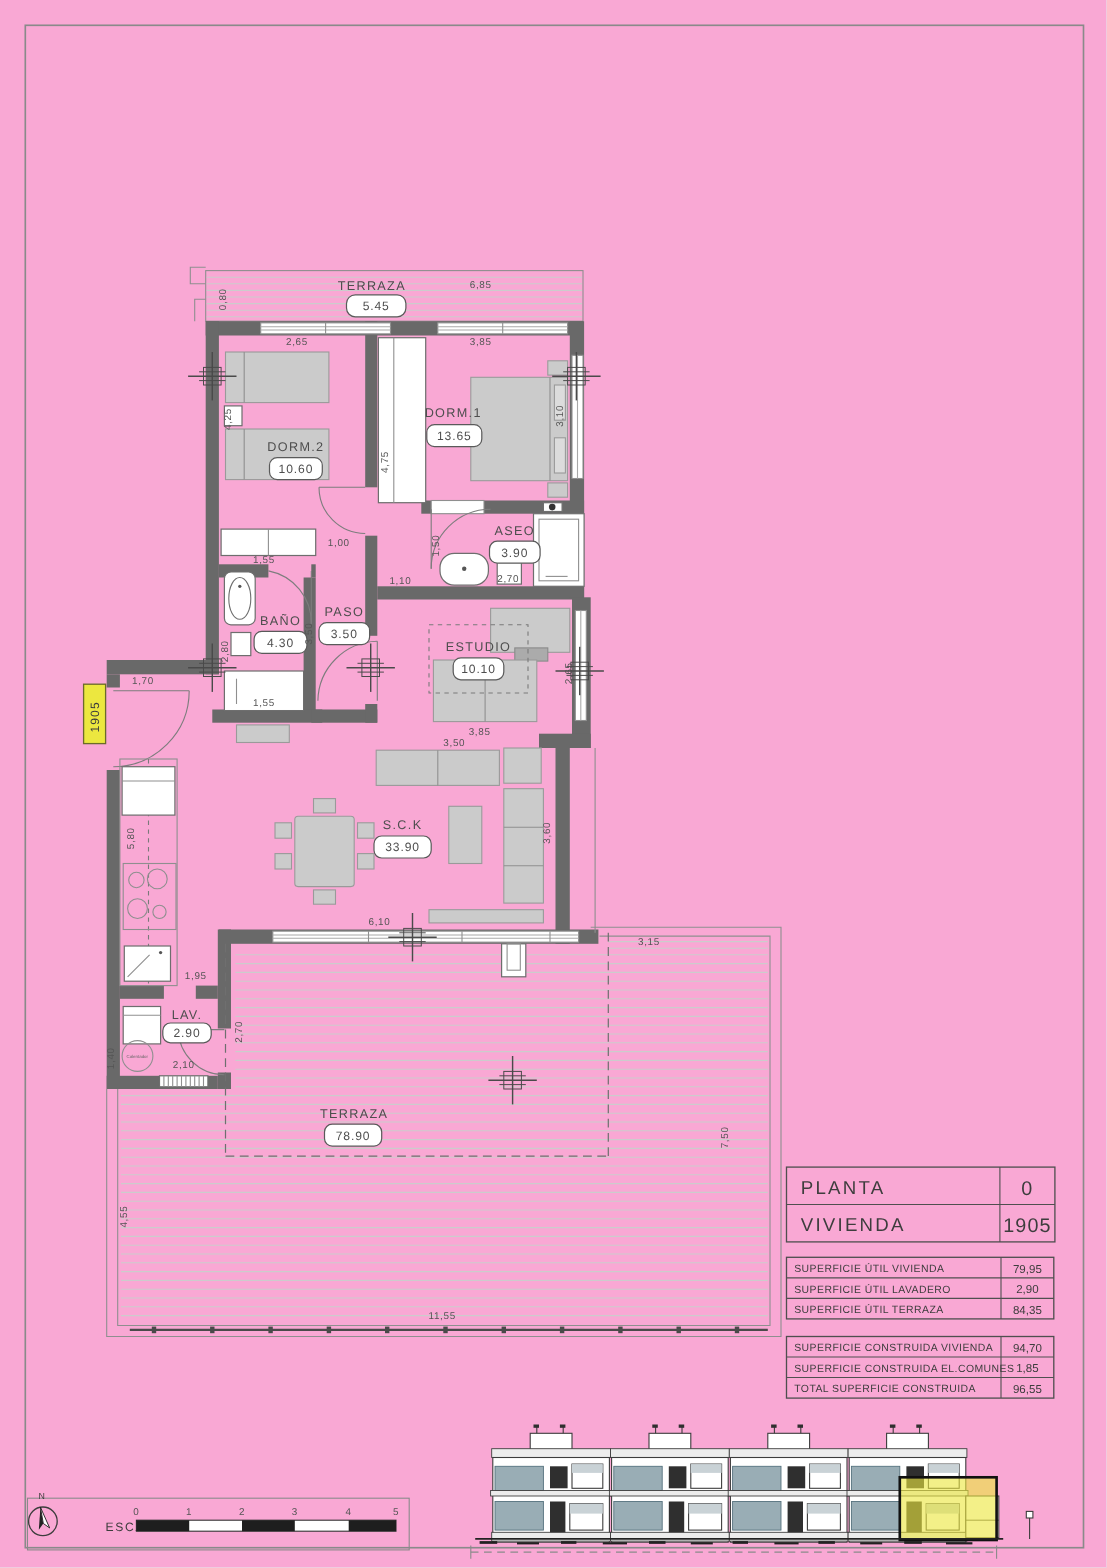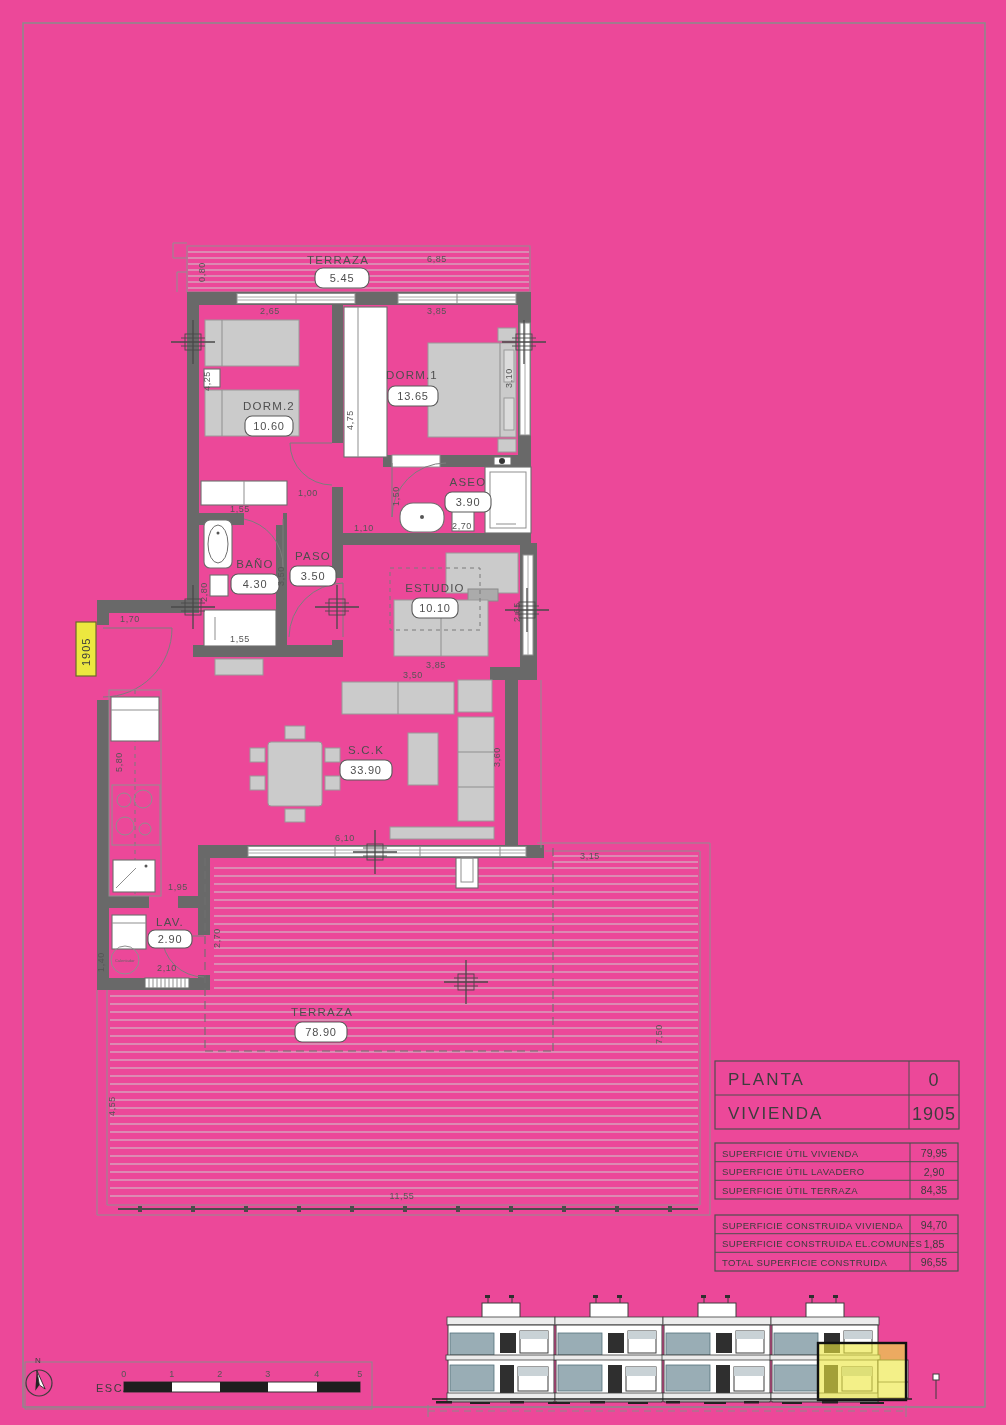--- a/index.html
+++ b/index.html
@@ -1,16 +1,16 @@
 <!DOCTYPE html>
 <html><head>
 <meta charset="utf-8">
 <style>
   html,body{margin:0;padding:0;background:#e8e8e8;}
-  .page{position:relative;width:1006px;height:1425px;background:#ec4899;margin:0 auto;
+  .page{position:relative;width:1006px;height:1425px;background:#f9a8d4;margin:0 auto;
         font-family:"Liberation Sans",sans-serif;}
   svg{position:absolute;left:0;top:0;}
   .wall{fill:#696969;stroke:none;}
   .thin{fill:none;stroke:#8f8f8f;stroke-width:1;}
   .thin2{fill:none;stroke:#a8a8a8;stroke-width:1;}
   .win{fill:#ffffff;stroke:#8f8f8f;stroke-width:1;}
   .furn{fill:#cbcbcb;stroke:#9a9a9a;stroke-width:1;}
   .furn2{fill:#dcdcdc;stroke:#9a9a9a;stroke-width:1;}
   .fixt{fill:#ffffff;stroke:#6e6e6e;stroke-width:1.1;}
   .deck{stroke:#cccccc;stroke-width:1;}

